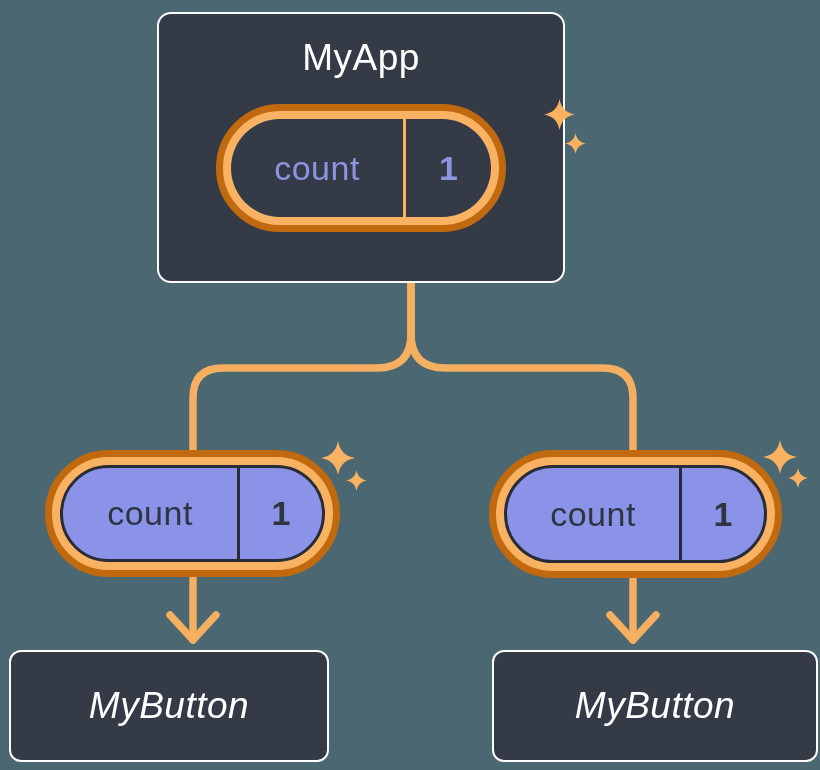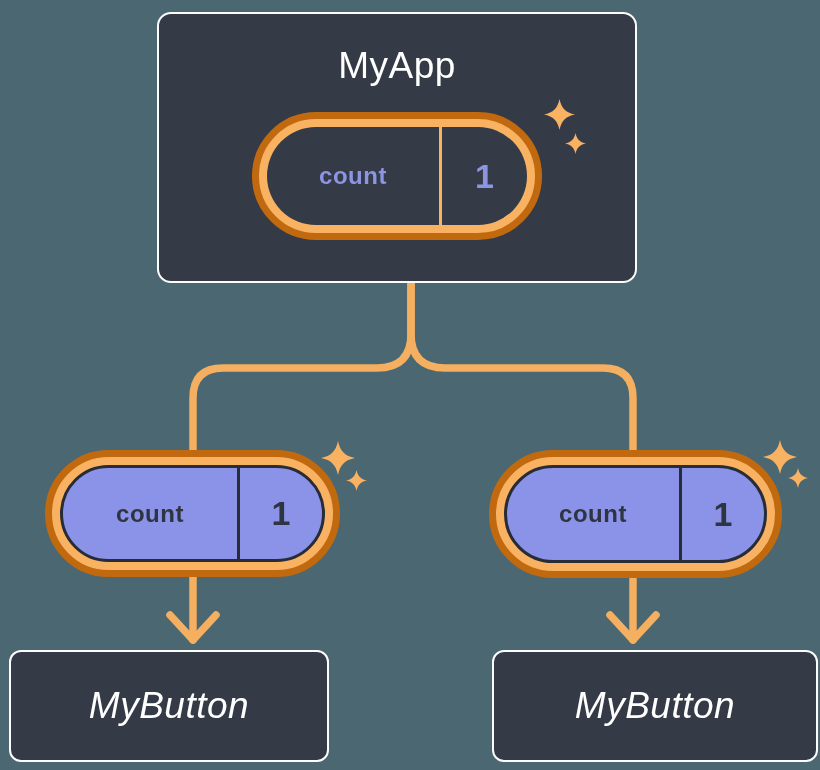--- a/index.html
+++ b/index.html
@@ -41,26 +41,26 @@
     stroke-linejoin: round;
   }
   .node {
     position: absolute;
     background: var(--node-fill);
     border: 2.5px solid var(--node-border);
     z-index: 2;
   }
   .node--root {
     left: 157px; top: 12px;
-    width: 480px; height: 271px;
+    width: 408px; height: 271px;
     border-radius: 14px;
     display: flex;
     flex-direction: column;
     align-items: center;
-    padding-top: 32px;
+    padding-top: 24px;
   }
   .node-title {
     color: var(--text-light);
     font-size: 37px;
     font-weight: 500;
     line-height: 40px;
     letter-spacing: 0.5px;
   }
   .node--button {
     border-radius: 12px;
@@ -100,22 +100,22 @@
     border: 3px solid var(--outline-dark);
   }
   .pill--light .pill-key,
   .pill--light .pill-val { color: var(--state-text-dark); }
   .pill--light .pill-val { border-left: 3.5px solid var(--outline-dark); }
   .pill-key {
     flex: 1;
     display: flex;
     align-items: center;
     justify-content: center;
-    font-size: 24px;
-    font-weight: 700;
+    font-size: 34px;
+    font-weight: 400;
     letter-spacing: 0.5px;
   }
   .pill-val {
     width: 88px;
     display: flex;
     align-items: center;
     justify-content: center;
     font-size: 34px;
     font-weight: 700;
   }

